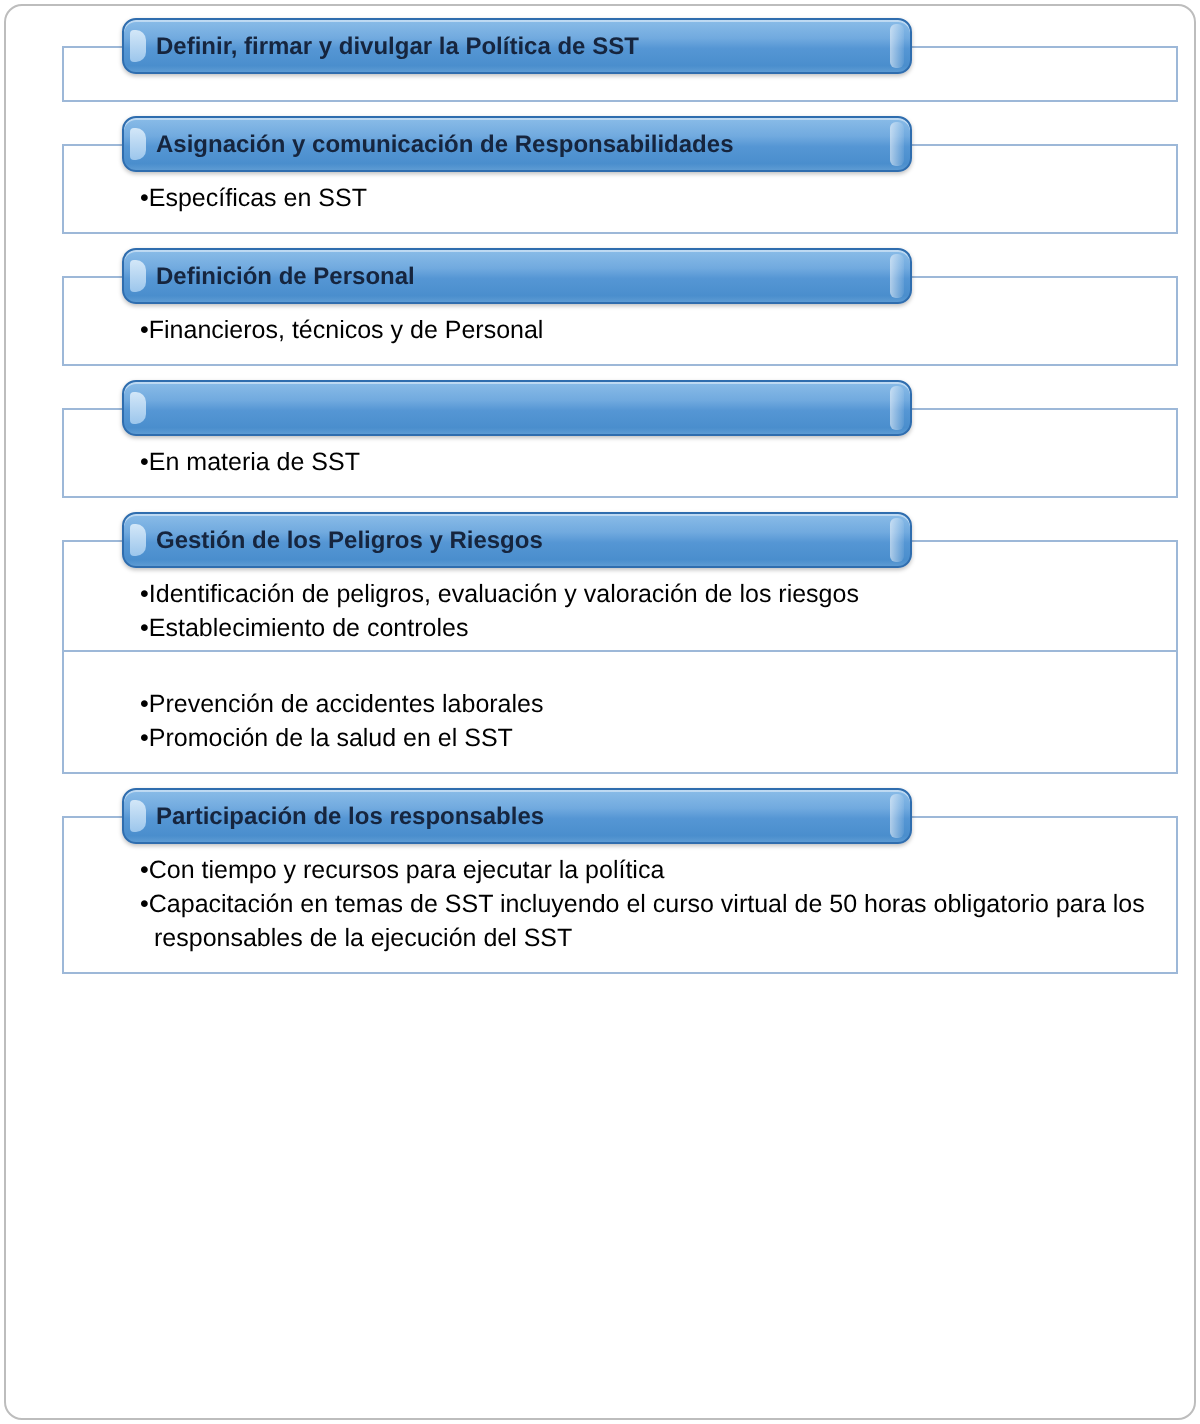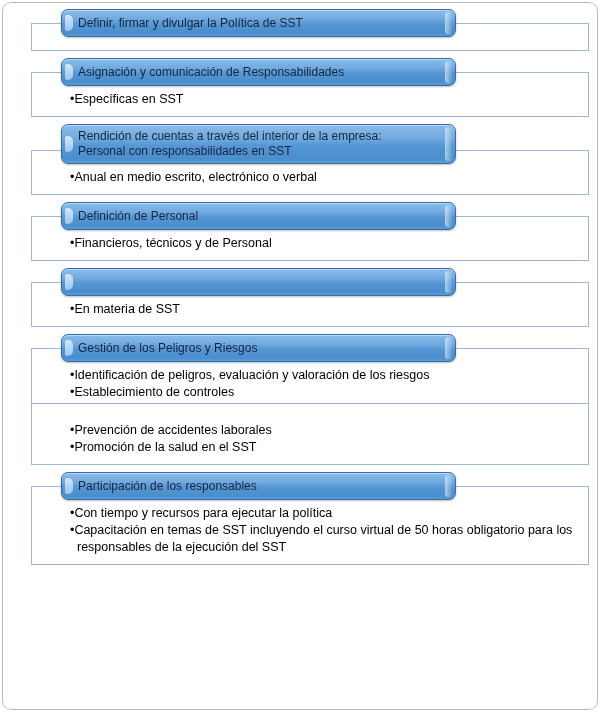--- a/index.html
+++ b/index.html
@@ -29,21 +29,21 @@
     min-height: 28px;
     box-sizing: border-box;
     display: flex;
     align-items: center;
     padding: 4px 16px 4px 16px;
     border: 1px solid #2f6dae;
     border-radius: 7px;
     background: linear-gradient(180deg, #8abce8 0%, #71aadf 35%, #5596d4 55%, #4a8ecd 88%, #5d9bd3 100%);
     box-shadow: inset 0 1px 0 rgba(255,255,255,.45), 0 1px 2px rgba(0,0,0,.25);
     color: #16253e;
-    font-weight: normal;
+    font-weight: bold;
     font-size: 12px;
   }
   .bar-label {
     white-space: pre-line;
     line-height: 15px;
   }
   .tab {
     position: absolute;
     left: 3px; top: 50%;
     transform: translateY(-50%);
@@ -97,31 +97,20 @@
     <div class="bar">
       <span class="tab"></span>
       <span class="bar-label">Asignación y comunicación de Responsabilidades</span>
       <span class="cap"></span>
     </div>
     <div class="box">
       <div class="bullet">Específicas en SST</div>
     </div>
   </div>
 
-  <div class="item">
-    <div class="bar">
-      <span class="tab"></span>
-      <span class="bar-label">Rendición de cuentas a través del interior de la empresa:
-Personal con responsabilidades en SST</span>
-      <span class="cap"></span>
-    </div>
-    <div class="box">
-      <div class="bullet">Anual en medio escrito, electrónico o verbal</div>
-    </div>
-  </div>
 
   <div class="item">
     <div class="bar">
       <span class="tab"></span>
       <span class="bar-label">Definición de Personal</span>
       <span class="cap"></span>
     </div>
     <div class="box">
       <div class="bullet">Financieros, técnicos y de Personal</div>
     </div>

